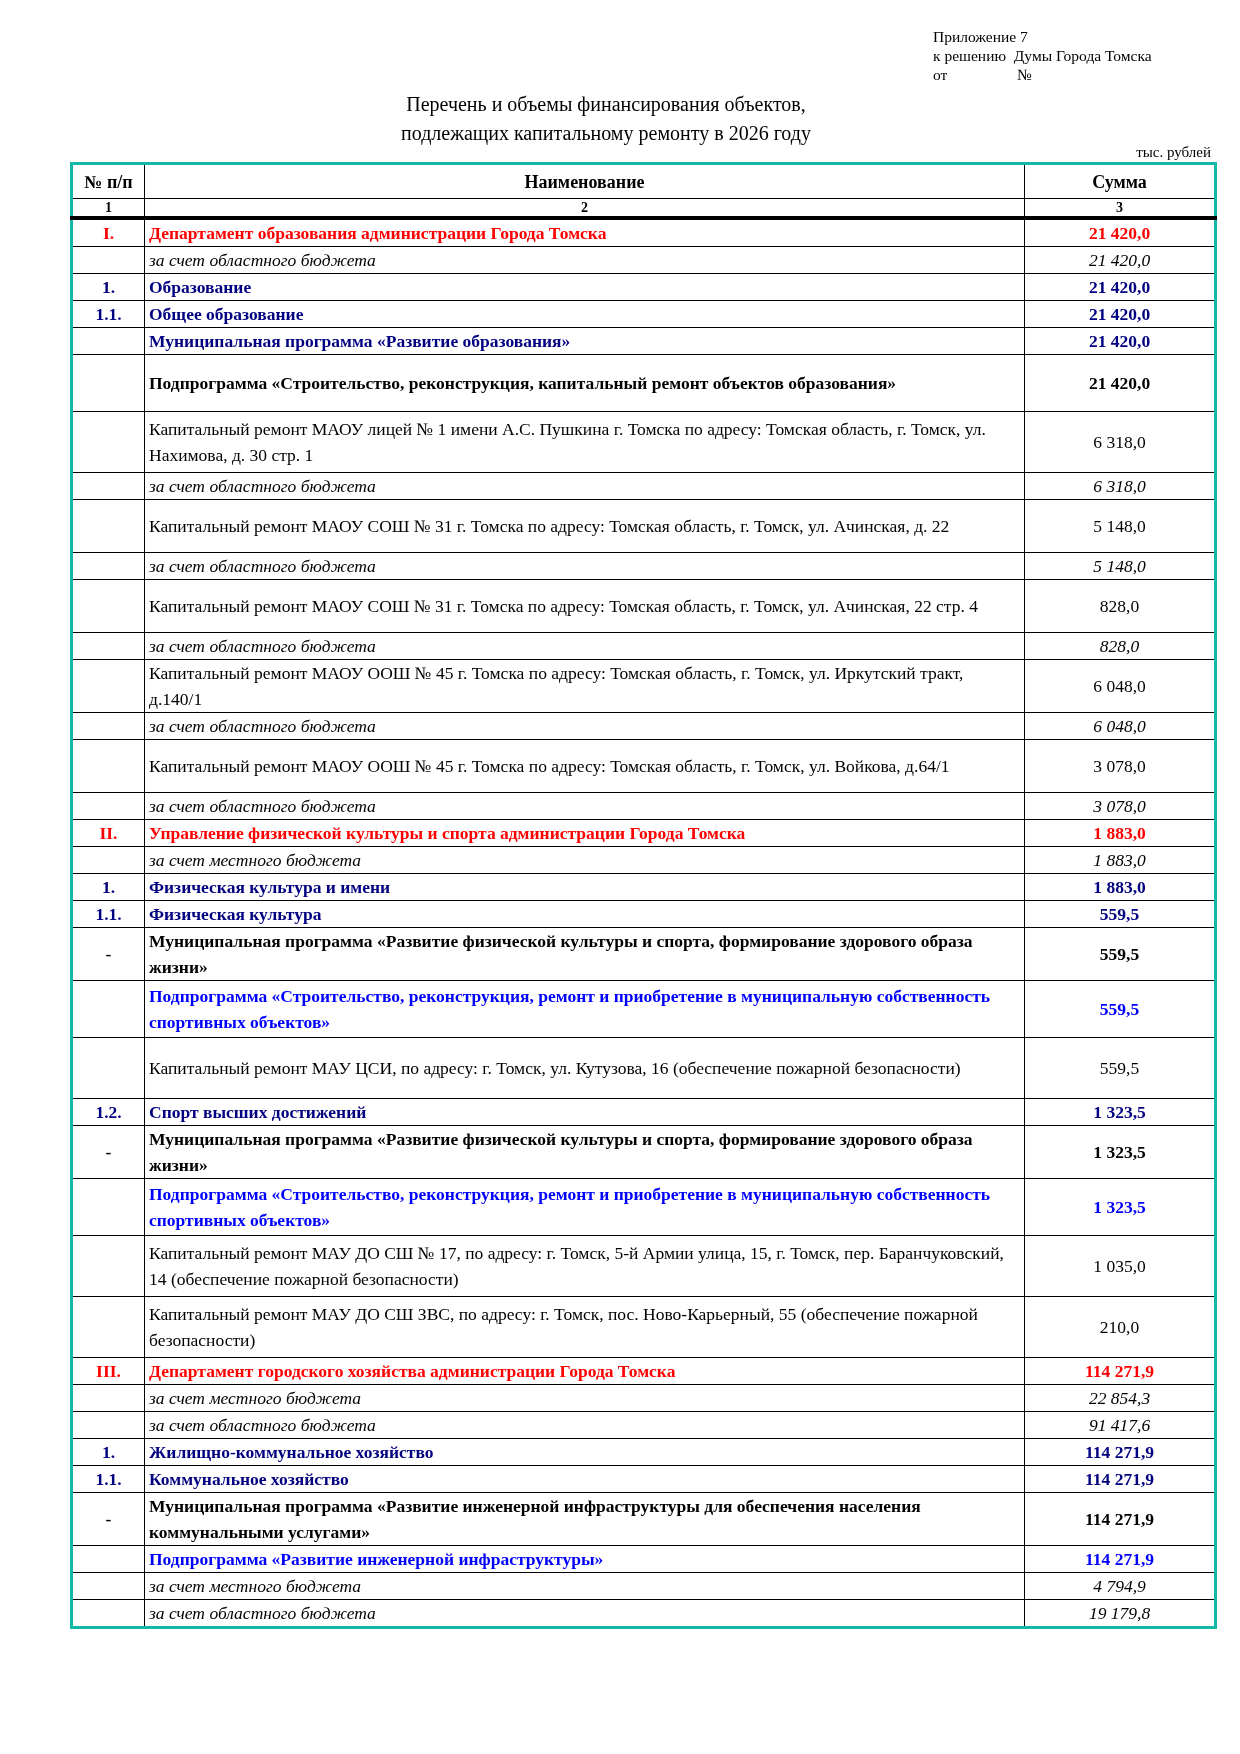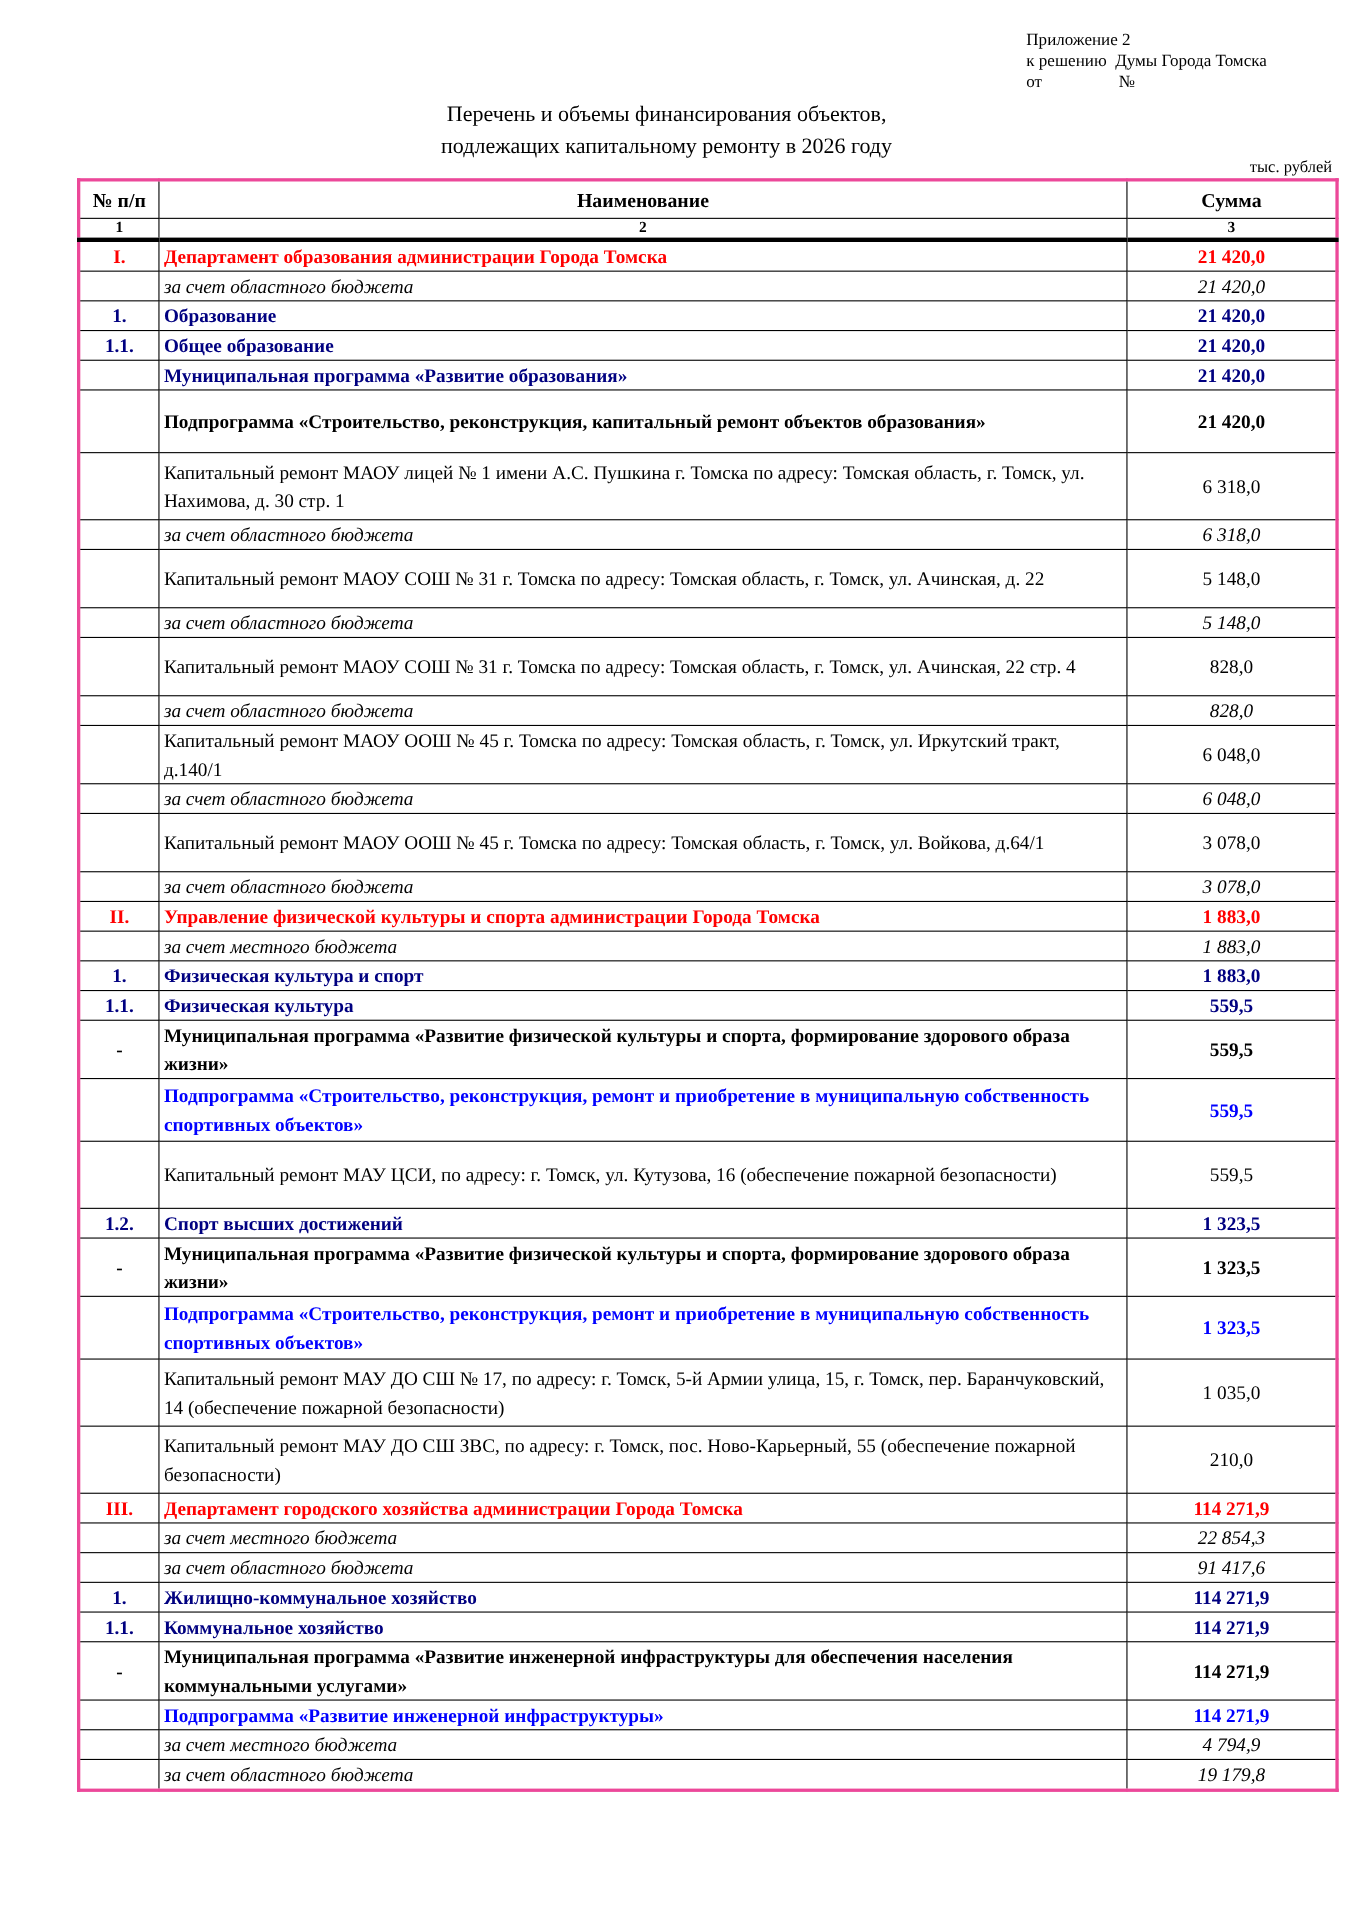--- a/index.html
+++ b/index.html
@@ -4,21 +4,21 @@
 <style>
   html, body { margin: 0; padding: 0; background: #ffffff; }
   body { width: 1240px; height: 1754px; position: relative; overflow: hidden;
          font-family: "Liberation Serif", serif; color: #000; }
   .appendix { position: absolute; left: 933px; top: 27px; font-size: 15.5px; line-height: 19px; }
   .appendix .row { white-space: pre; }
   .title { position: absolute; left: 0; width: 1212px; top: 90px; text-align: center;
            font-weight: normal; font-size: 20px; line-height: 29px; }
   .units { position: absolute; right: 29px; top: 144px; font-size: 15px; }
   table.main { position: absolute; left: 70px; top: 162px; width: 1144px;
-               border-collapse: collapse; table-layout: fixed; border: 3px solid #ec4899; }
+               border-collapse: collapse; table-layout: fixed; border: 3px solid #14b8a6; }
   table.main td { border: 1.5px solid #000; padding: 0 4px; font-size: 17.5px;
                   line-height: 26px; vertical-align: middle; }
   col.c1 { width: 73px; } col.c2 { width: 880px; } col.c3 { width: 191px; }
   td.num { text-align: center; font-weight: bold; }
   td.sum { text-align: center; padding-right: 3px; }
   tr.head td { font-weight: bold; text-align: center; height: 33px; font-size: 18px; }
   tr.colnum td { font-weight: bold; text-align: center; font-size: 14px; line-height: 16px; height: 17px; }
   tr.colnum td { border-bottom: 4px solid #000; }
   tr.dept td { color: #ff0000; font-weight: bold; }
   tr.section td { color: #000080; font-weight: bold; }
@@ -30,21 +30,21 @@
   tr.h1 td { height: 24px; }
   tr.h2 td { height: 52px; }
   tr.h3 td { height: 60px; }
   tr.subtall td { height: 56px; margin-top: 38px; }
   .sum-lower { vertical-align: bottom; padding-bottom: 6px; }
 </style>
 </head>
 <body>
 
 <div class="appendix">
-  <div class="row">Приложение 2</div>
+  <div class="row">Приложение 7</div>
   <div class="row">к решению  Думы Города Томска</div>
   <div class="row">от                  №</div>
 </div>
 
 <div class="title">
   <div>Перечень и объемы финансирования объектов,</div>
   <div>подлежащих капитальному ремонту в 2026 году</div>
 </div>
 
 <div class="units">тыс. рублей</div>
@@ -151,21 +151,21 @@
         <td class="name">Управление физической культуры и спорта администрации Города Томска</td>
         <td class="sum">1 883,0</td>
       </tr>
       <tr class="budget h1">
         <td class="num"></td>
         <td class="name">за счет местного бюджета</td>
         <td class="sum">1 883,0</td>
       </tr>
       <tr class="section h1">
         <td class="num">1.</td>
-        <td class="name">Физическая культура и спорт</td>
+        <td class="name">Физическая культура и имени</td>
         <td class="sum">1 883,0</td>
       </tr>
       <tr class="section h1">
         <td class="num">1.1.</td>
         <td class="name">Физическая культура</td>
         <td class="sum">559,5</td>
       </tr>
       <tr class="program h2">
         <td class="num">-</td>
         <td class="name">Муниципальная программа «Развитие физической культуры и спорта, формирование здорового образа жизни»</td>

